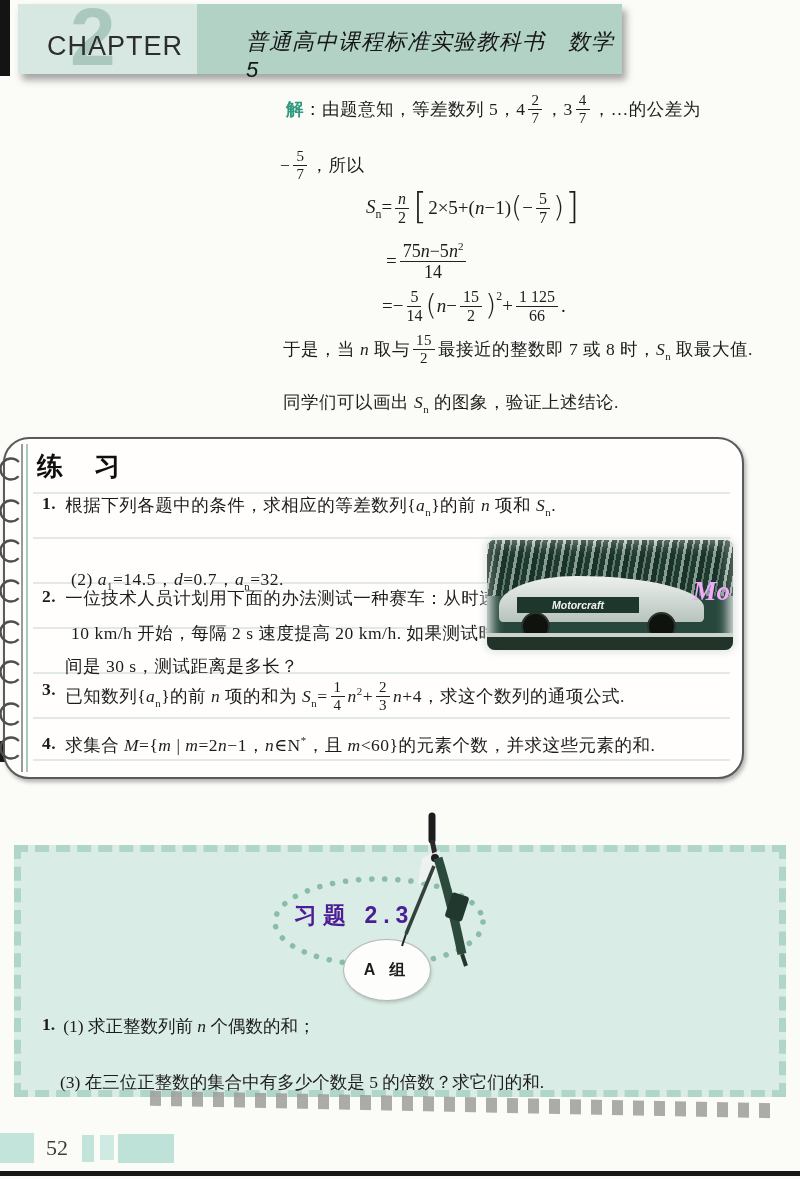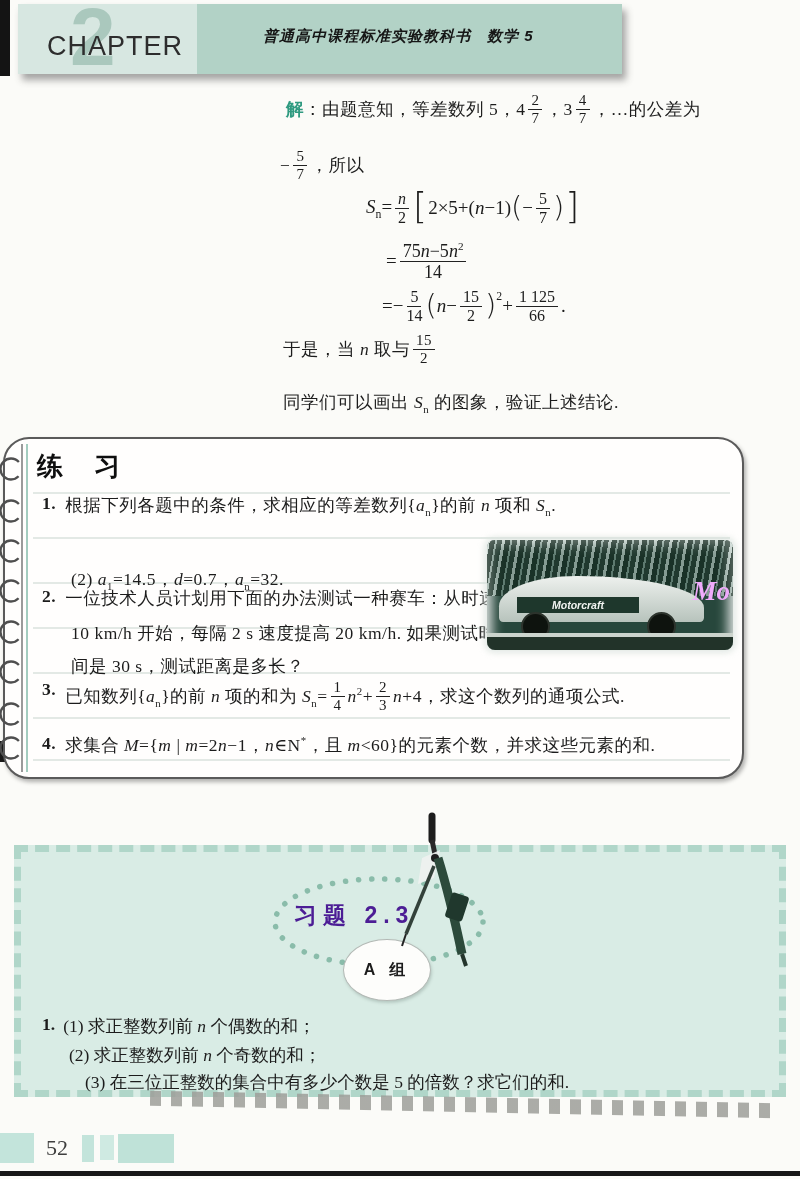--- a/index.html
+++ b/index.html
@@ -16,21 +16,21 @@
   .mi{font-style:italic;}
   sup{font-size:0.62em;} sub{font-size:0.62em;}
   .eq{position:absolute;font-size:19px;}
   .eq .fr{font-size:16px;}
   .sq{font-size:36px;font-weight:300;line-height:1;position:relative;top:-2px;font-family:"DejaVu Sans",sans-serif;margin:0 1px;}
   .bp{font-size:29px;font-weight:300;line-height:1;position:relative;top:-1px;font-family:"DejaVu Sans",sans-serif;}
   
   #hdr-box{left:18px;top:4px;width:604px;height:70px;background:linear-gradient(90deg,#d7e7e1 0 179px,#b2d2c6 179px);box-shadow:4px 6px 7px rgba(60,60,60,.45);}
   #hdr-num{left:52px;top:-14px;font-size:82px;font-weight:bold;color:#aac8bd;font-family:"Liberation Sans","DejaVu Sans",sans-serif;}
   #hdr-chapter{left:29px;top:27px;font-size:27px;color:#2d2d2d;letter-spacing:1px;}
-  #hdr-title{left:245px;top:23px;font-size:15px;font-weight:bold;font-style:italic;color:#161616;letter-spacing:1px;}
+  #hdr-title{left:228px;top:23px;font-size:22px;font-weight:normal;font-style:italic;color:#161616;letter-spacing:1px;}
   
   #pbox{left:3px;top:437px;width:737px;height:338px;border:2.5px solid #5a5a5a;border-radius:26px;background:#fffefd;box-shadow:2px 3px 4px rgba(0,0,0,.3);}
   .rule{position:absolute;left:28px;right:12px;height:1.5px;background:#e3e9e5;}
   #pbox .inner-line{position:absolute;left:16px;top:5px;bottom:5px;width:1.5px;background:#9a9a9a;}
   #pbox .teal-line{position:absolute;left:21px;top:5px;bottom:5px;width:1.8px;background:#a3ccbf;}
   .pitem{position:absolute;display:flex;align-items:flex-start;gap:9px;}
   .pnum{font-weight:bold;}
   
   #photo{left:482px;top:101px;width:246px;height:110px;border-radius:8px;background:#27473c;overflow:hidden;box-shadow:inset 0 0 12px 5px rgba(255,255,255,.85),0 0 6px 3px rgba(215,225,220,.7);}
   #photo .crowd{position:absolute;left:0;top:0;right:0;height:56px;background:repeating-linear-gradient(100deg,rgba(225,238,232,.5) 0 3px,rgba(18,38,28,.65) 3px 8px,rgba(175,198,188,.4) 8px 10px,rgba(28,48,38,.6) 10px 15px);}
@@ -135,20 +135,21 @@
       </span>
     <span>.</span>
   </div>
 
   <div class="abs mrow cn" style="left:283px;top:332px;">
     <span>于是，当 <i>n</i> 取与</span>
     <span class="fr">
         <span class="n">15</span>
         <span class="d">2</span>
       </span>
+    <span>最接近的整数即 7 或 8 时，<i>S</i><sub>n</sub> 取最大值.</span>
   </div>
   <div class="abs cn" style="left:283px;top:390px;">同学们可以画出 <i>S</i><sub>n</sub> 的图象，验证上述结论.</div>
 
   <div class="abs" id="pbox">
     <div class="inner-line"></div>
     <div class="teal-line"></div>
     <div class="rule" style="top:53px;"></div>
     <div class="rule" style="top:98px;"></div>
     <div class="rule" style="top:143px;"></div>
     <div class="rule" style="top:188px;"></div>
@@ -175,21 +176,21 @@
       <span class="pnum">1.</span>
       <span>根据下列各题中的条件，求相应的等差数列{<i>a</i><sub>n</sub>}的前 <i>n</i> 项和 <i>S</i><sub>n</sub>.</span>
     </div>
     <div class="abs cn" style="left:66px;top:128px;">(2) <i>a</i><sub>1</sub>=14.5，<i>d</i>=0.7，<i>a</i><sub>n</sub>=32.</div>
 
     <div class="pitem cn" style="left:37px;top:147px;">
       <span class="pnum">2.</span>
       <span>一位技术人员计划用下面的办法测试一种赛车：从时速</span>
     </div>
     <div class="abs cn" style="left:66px;top:182px;">10 km/h 开始，每隔 2 s 速度提高 20 km/h. 如果测试时</div>
-    <div class="abs cn" style="left:66px;top:215px;text-align:center;">间是 30 s，测试距离是多长？</div>
+    <div class="abs cn" style="left:60px;top:215px;text-align:center;">间是 30 s，测试距离是多长？</div>
 
     <div class="abs" id="photo">
       <div class="crowd"></div>
       <div class="car"></div>
       <div class="band">Motorcraft</div>
       <div class="wheel" style="left:34px;top:72px;"></div>
       <div class="wheel" style="left:160px;top:72px;"></div>
       <div class="sponsor-r">Mo</div>
       <div class="stripe"></div>
       <div class="track"></div>
@@ -234,24 +235,21 @@
       <line x1="14" y1="128" x2="10" y2="140" stroke="#222222" stroke-width="2"></line>
       <path d="M46,52 C54,78 62,110 70,148" stroke="#2c4a3b" stroke-width="9" fill="none"></path>
       <rect x="56" y="88" width="18" height="26" rx="3" fill="#20382d" transform="rotate(18 65 101)"></rect>
       <line x1="70" y1="148" x2="74" y2="160" stroke="#24352c" stroke-width="4"></line>
     </svg>
 
     <div class="exitem" style="left:21px;top:162px;">
       <span class="pnum">1.</span>
       <span>(1) 求正整数列前 <i>n</i> 个偶数的和；</span>
     </div>
-    <div class="exitem" style="left:48px;top:191px;">
-      <span>(2) 求正整数列前 <i>n</i> 个奇数的和；</span>
-    </div>
-    <div class="exitem" style="left:64px;top:218px;">
+    <div class="exitem" style="left:39px;top:218px;">
       <span>(3) 在三位正整数的集合中有多少个数是 5 的倍数？求它们的和.</span>
     </div>
   </div>
   <div class="abs" id="ex-shadow"></div>
 
   <div class="foot-rect" style="left:0;top:1133px;width:34px;height:30px;"></div>
   <div class="abs" id="pgnum">52</div>
   <div class="foot-rect" style="left:82px;top:1135px;width:12px;height:27px;"></div>
   <div class="foot-rect" style="left:100px;top:1135px;width:14px;height:25px;background:#cfeae2;"></div>
   <div class="foot-rect" style="left:118px;top:1134px;width:56px;height:29px;background:#bfe2d8;"></div>

